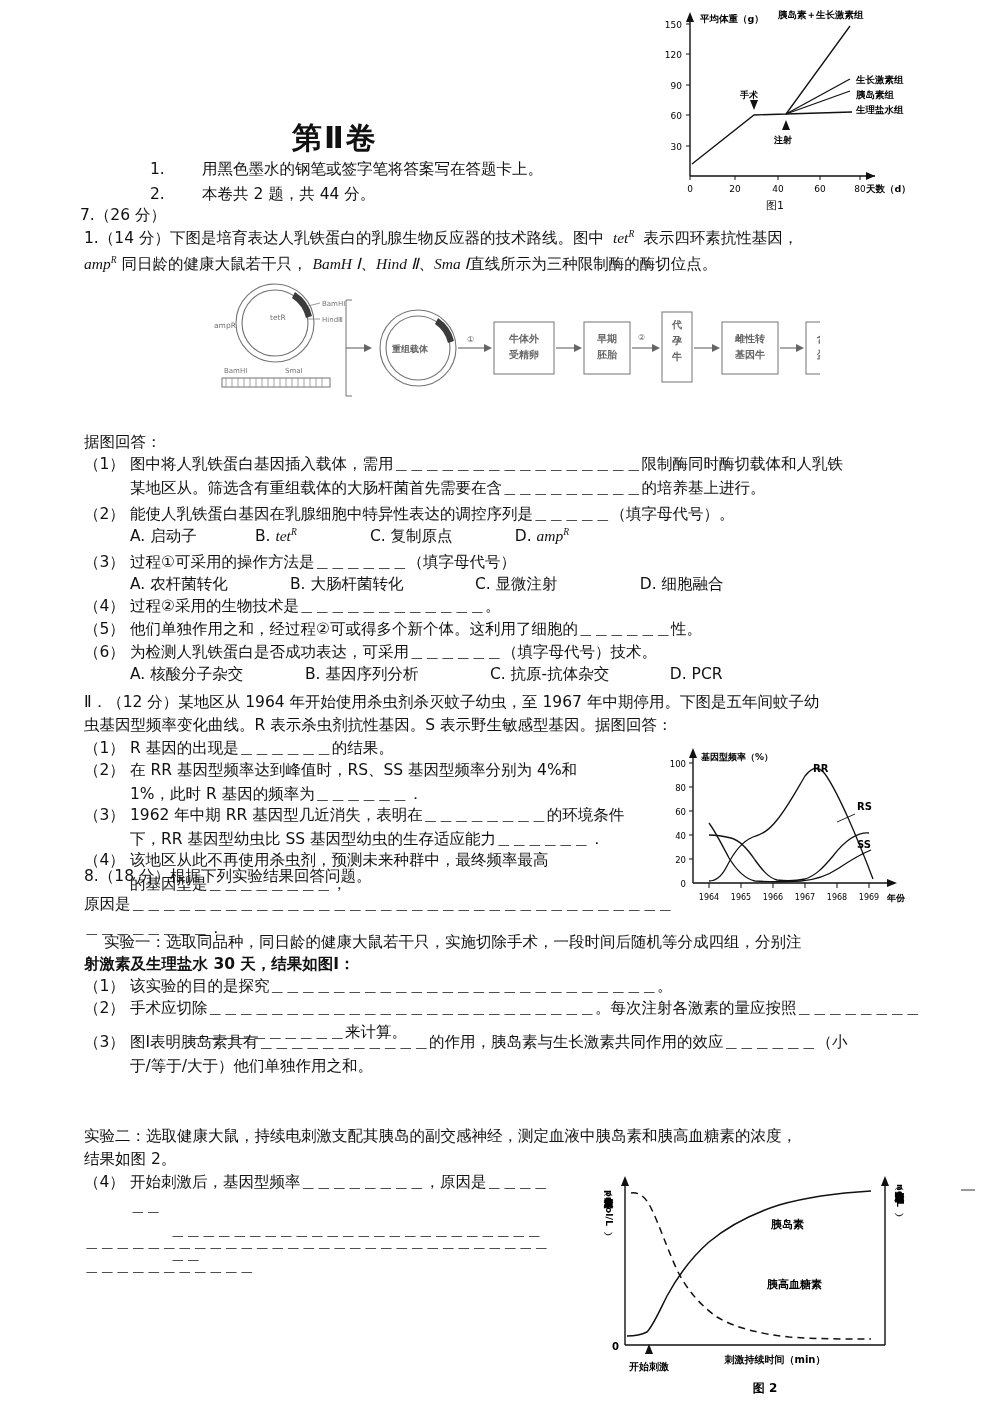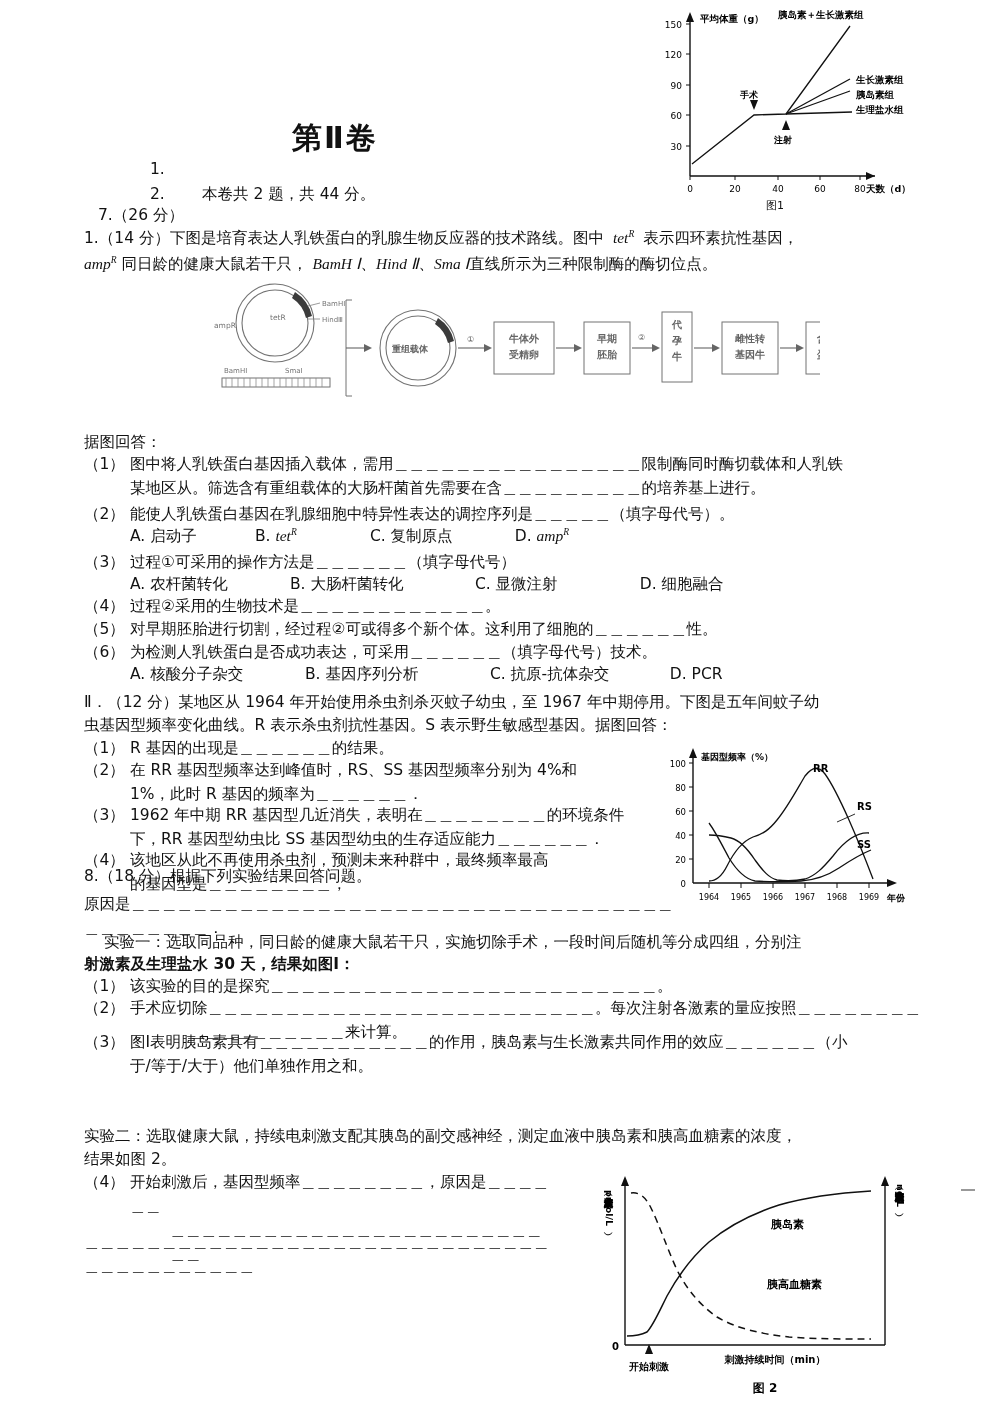--- a/index.html
+++ b/index.html
@@ -112,28 +112,29 @@
       <text x="196" y="109" font-size="9.5" font-weight="bold">生理盐水组</text>
     </svg>
     <div class="figcap" style="margin-top:-10px;margin-left:-105px;">图1</div>
   </div>
 
   <div class="title cn">第Ⅱ卷</div>
 
   <div class="instr cn">
     <div class="row">
       <span class="num">1.</span>
+      <span>用黑色墨水的钢笔或签字笔将答案写在答题卡上。</span>
     </div>
     <div class="row">
       <span class="num">2.</span>
       <span>本卷共 2 题，共 44 分。</span>
     </div>
   </div>
 
-  <div class="blk cn t" style="left:98px; top:203px;">7.（26 分）</div>
+  <div class="blk cn t" style="left:80px; top:203px;">7.（26 分）</div>
 
   <div class="blk cn t" style="left:84px; top:226px; width:905px;">
     <span>1.（14 分）下图是培育表达人乳铁蛋白的乳腺生物反应器的技术路线。图中</span>
     <span class="ital" style="margin:0 4px;"><span>tet</span><sup class="r">R</sup></span>
     <span>表示四环素抗性基因，</span>
   </div>
   <div class="blk cn t" style="left:84px; top:252px; width:905px;">
     <span class="ital"><span>amp</span><sup class="r">R</sup></span>
     <span>同日龄的健康大鼠若干只，</span>
     <span class="ital"><span>BamH</span> <span>Ⅰ</span></span>、<span class="ital"><span>Hind</span> <span>Ⅱ</span></span>、<span class="ital"><span>Sma</span> <span>Ⅰ</span></span><span>直线所示为三种限制酶的酶切位点。</span>
@@ -276,21 +277,21 @@
 
   <div class="blk cn t" style="left:84px; top:594px; width:905px;">
     <div class="qrow">
       <span class="qlbl">（4）</span>
       <span class="qbody">过程②采用的生物技术是＿＿＿＿＿＿＿＿＿＿＿＿。</span>
     </div>
   </div>
   <div class="blk cn t" style="left:84px; top:617px; width:905px;">
     <div class="qrow">
       <span class="qlbl">（5）</span>
-      <span class="qbody">对早期胚胎进行切割，经过程②可或得多个新个体。这利用了细胞的＿＿＿＿＿＿性。</span>
+      <span class="qbody">他们单独作用之和，经过程②可或得多个新个体。这利用了细胞的＿＿＿＿＿＿性。</span>
     </div>
   </div>
   <div class="blk cn t" style="left:84px; top:640px; width:905px;">
     <div class="qrow">
       <span class="qlbl">（6）</span>
       <span class="qbody">为检测人乳铁蛋白是否成功表达，可采用＿＿＿＿＿＿（填字母代号）技术。</span>
     </div>
   </div>
   <div class="blk cn t" style="left:130px; top:662px; width:905px;">
     <span style="display:inline-block;width:170px">A. 核酸分子杂交</span>

